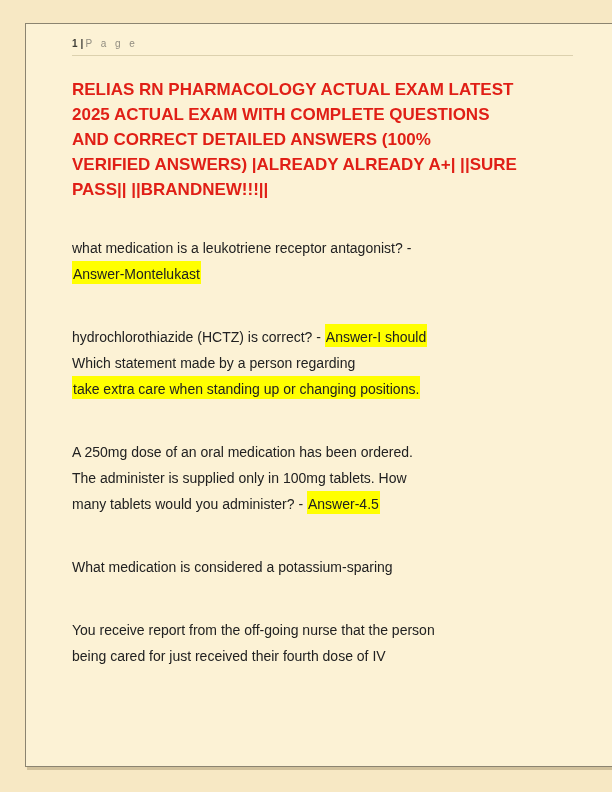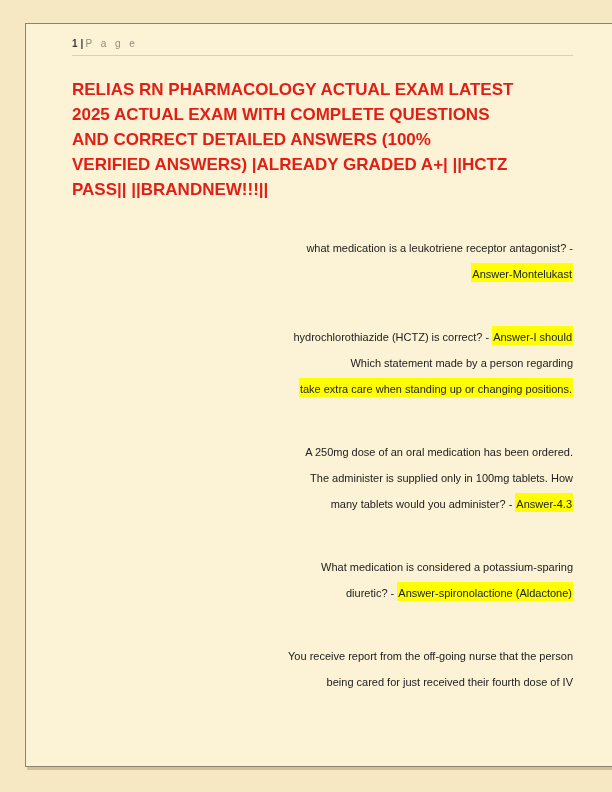--- a/index.html
+++ b/index.html
@@ -51,24 +51,23 @@
   .doc-title {
     margin-top: 21px;
     text-align: left;
     color: var(--accent);
     font-weight: bold;
     font-size: 17px;
     line-height: 25px;
   }
   .questions {
     margin-top: 33px;
-    font-size: 11px;
+    font-size: 14px;
     line-height: 26px;
     color: var(--body-text);
-    text-align: right;
   }
   .question { margin-bottom: 37px; }
   .question .line { white-space: pre-wrap; }
   .hl {
     background: var(--hl);
     padding: 5px 1px 2px 1px;
   }
 </style>
 </head>
 <body>
@@ -76,42 +75,41 @@
 <div class="page">
 
   <div class="page-header">
     <span class="num">1</span><span class="sep">|</span><span class="word">P a g e</span>
   </div>
 
   <div class="doc-title">
     <div>RELIAS RN PHARMACOLOGY ACTUAL EXAM LATEST</div>
     <div>2025 ACTUAL EXAM WITH COMPLETE QUESTIONS</div>
     <div>AND CORRECT DETAILED ANSWERS (100%</div>
-    <div>VERIFIED ANSWERS) |ALREADY GRADED A+| ||HCTZ</div>
+    <div>VERIFIED ANSWERS) |ALREADY ALREADY A+| ||SURE</div>
     <div>PASS|| ||BRANDNEW!!!||</div>
   </div>
 
   <div class="questions" id="questions">
       <div class="question">
         <div class="line"><span>what medication is a leukotriene receptor antagonist? -</span></div>
         <div class="line"><span class="hl">Answer-Montelukast</span></div>
       </div>
       <div class="question">
         <div class="line"><span>hydrochlorothiazide (HCTZ) is correct? - </span><span class="hl">Answer-I should</span></div>
         <div class="line"><span>Which statement made by a person regarding</span></div>
         <div class="line"><span class="hl">take extra care when standing up or changing positions.</span></div>
       </div>
       <div class="question">
         <div class="line"><span>A 250mg dose of an oral medication has been ordered.</span></div>
         <div class="line"><span>The administer is supplied only in 100mg tablets. How</span></div>
-        <div class="line"><span>many tablets would you administer? - </span><span class="hl">Answer-4.3</span></div>
+        <div class="line"><span>many tablets would you administer? - </span><span class="hl">Answer-4.5</span></div>
       </div>
       <div class="question">
         <div class="line"><span>What medication is considered a potassium-sparing</span></div>
-        <div class="line"><span>diuretic? - </span><span class="hl">Answer-spironolactione (Aldactone)</span></div>
       </div>
       <div class="question">
         <div class="line"><span>You receive report from the off-going nurse that the person</span></div>
         <div class="line"><span>being cared for just received their fourth dose of IV</span></div>
       </div>
     </div>
 
 </div>
 
 </body></html>

